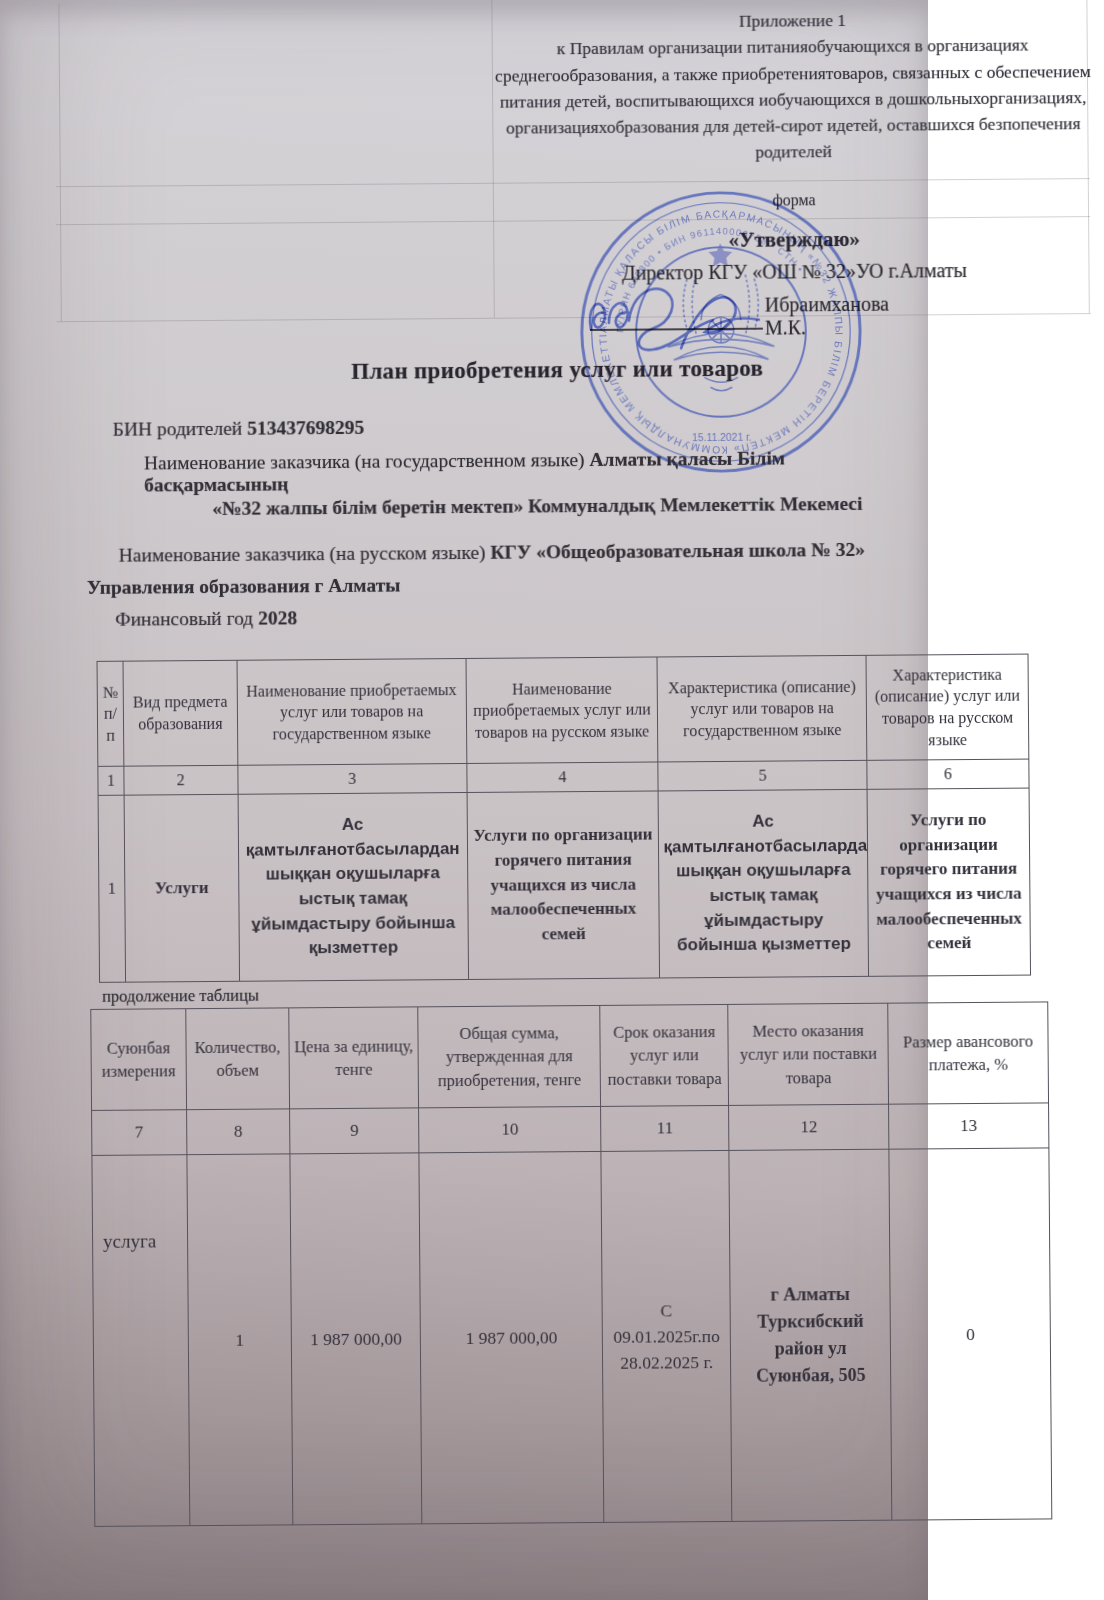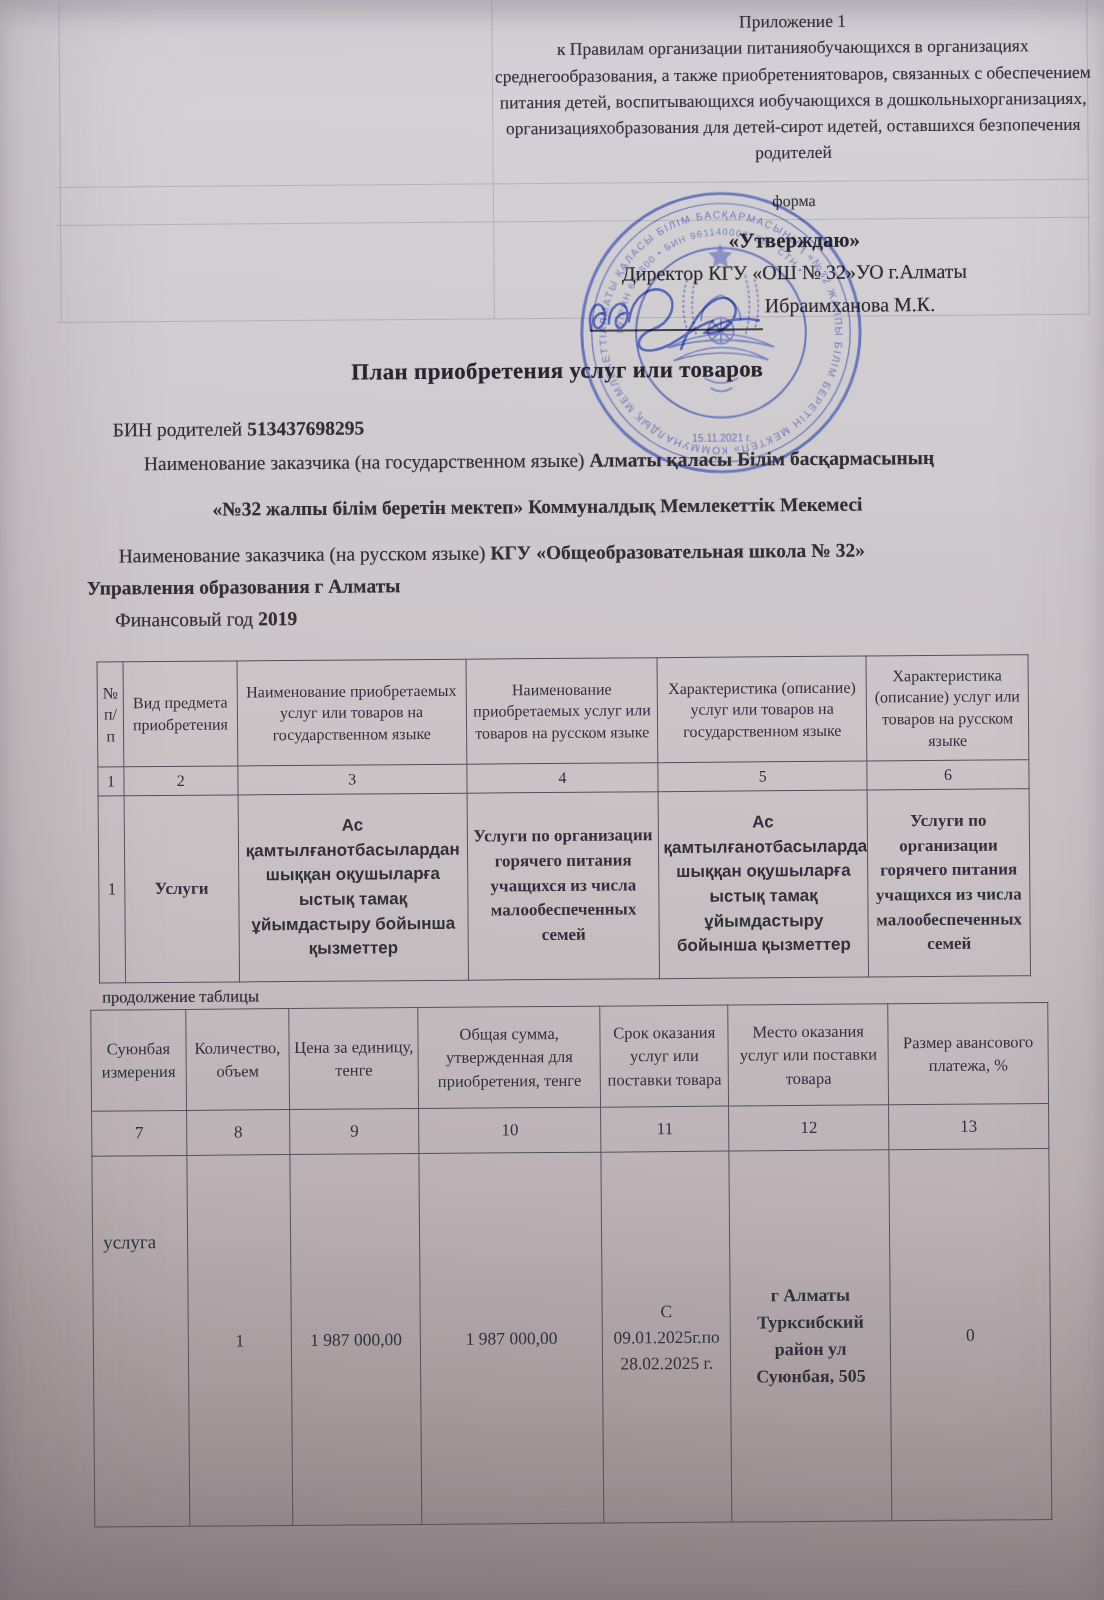--- a/index.html
+++ b/index.html
@@ -1,18 +1,18 @@
 <!DOCTYPE html>
 <html><head>
 <meta charset="utf-8">
 <style>
   html,body{margin:0;padding:0;}
   body{width:1104px;height:1600px;overflow:hidden;
        font-family:"Liberation Serif", serif;}
-  .page{position:relative;width:1104px;height:1600px;
+  .page{position:relative;width:928px;height:1600px;
         background:linear-gradient(183deg,#d6d4d9 0%,#cfcbce 28%,#c9c2c5 52%,#bdb3b6 72%,#a3979a 88%,#8d8286 100%);
         box-shadow:inset 0 14px 22px rgba(90,85,95,.25), inset 30px -40px 140px rgba(70,58,62,.18);}
   .sheet{position:absolute;inset:0;transform:rotate(-0.45deg);transform-origin:50% 45%;color:#2d2a31;}
   .faint{position:absolute;background:rgba(125,120,130,.34);}
   .txt{position:absolute;text-shadow:0 0 1px rgba(55,52,62,.4);}
   .center{text-align:center;}
   .b{font-weight:bold;}
   .appendix{left:498px;top:10px;width:600px;font-size:17.5px;line-height:1.5;color:#34323b;}
   .forma{left:498px;top:194px;width:600px;font-size:16px;color:#3a3740;}
   .approve{left:498px;top:230px;width:600px;font-size:21px;color:#2b2834;}
@@ -122,36 +122,36 @@
       <span class="b">Алматы қаласы Білім басқармасының</span>
     </div>
     <div class="txt meta b" style="left:214px;top:496px;">«№32  жалпы білім беретін мектеп» Коммуналдық  Мемлекеттік Мекемесі</div>
     <div class="txt meta" style="left:120px;top:542px;">
       <span>Наименование заказчика (на русском языке)</span>
       <span class="b">КГУ «Общеобразовательная школа  № 32»</span>
     </div>
     <div class="txt meta b" style="left:88px;top:574px;">Управления образования  г Алматы</div>
     <div class="txt meta" style="left:116px;top:606px;">
       <span>Финансовый год</span>
-      <span class="b">2019</span>
+      <span class="b">2028</span>
     </div>
 
     <table class="t1">
       <colgroup>
         <col style="width:2.8%">
           <col style="width:12.2%">
           <col style="width:24.6%">
         <col style="width:20.6%">
           <col style="width:22.4%">
           <col style="width:17.4%">
       </colgroup>
       <tbody>
           <tr class="hrow">
         <td>№ п/п</td>
-        <td>Вид предмета приобретения</td>
+        <td>Вид предмета образования</td>
         <td>Наименование приобретаемых услуг или товаров на государственном языке</td>
         <td>Наименование приобретаемых услуг или товаров на русском языке</td>
         <td>Характеристика (описание) услуг или товаров на государственном языке</td>
         <td>Характеристика (описание) услуг или товаров на русском языке</td>
       </tr>
       <tr class="nrow">
         <td>1</td>
         <td>2</td>
         <td>3</td>
         <td>4</td>

